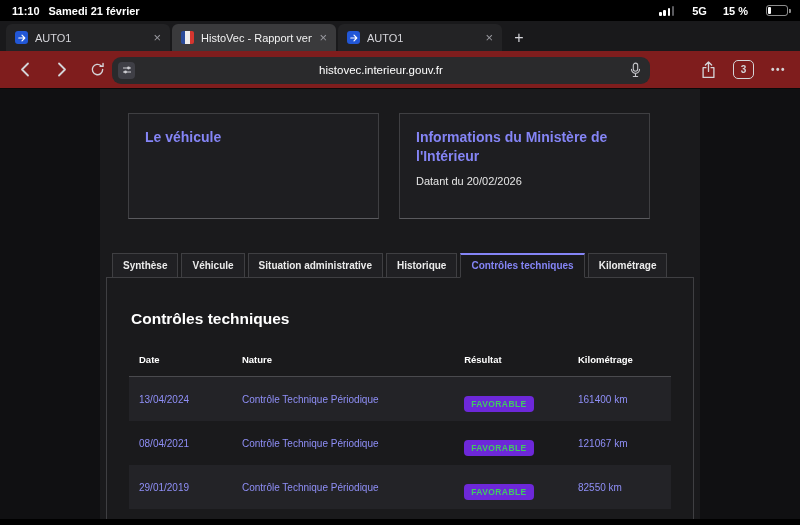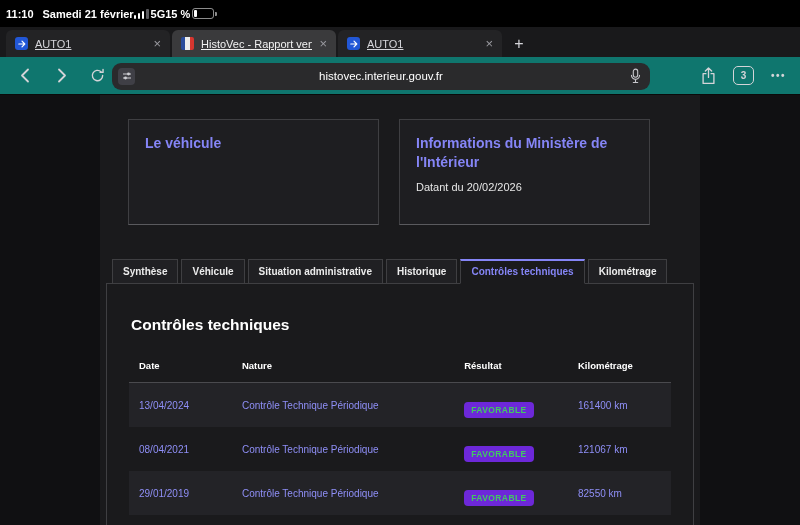--- a/index.html
+++ b/index.html
@@ -6,48 +6,48 @@
   html,body { width:800px; height:525px; }
   body {
     background:#000;
     font-family:"Liberation Sans", sans-serif;
     overflow:hidden;
     position:relative;
     color:#fff;
   }
 
   
-  .statusbar { height:27px; background:#000; display:flex; justify-content:flex-start; align-items:center; padding:0 6px; font-size:11px; }
+  .statusbar { height:21px; background:#000; display:flex; justify-content:space-between; align-items:center; padding:0 12px; font-size:11px; }
   .sb-left { display:flex; align-items:center; gap:9px; font-weight:700; }
   .sb-left .sb-date { font-weight:600; }
-  .sb-right { display:flex; align-items:center; gap:0; font-weight:600; }
+  .sb-right { display:flex; align-items:center; gap:16px; font-weight:600; }
   .signal { display:flex; align-items:flex-end; gap:1.5px; height:10px; margin-right:2px; }
   .signal i { width:2.6px; background:#fff; border-radius:1px; display:block; }
   .signal i:nth-child(1){height:4px}
   .signal i:nth-child(2){height:6px}
   .signal i:nth-child(3){height:8px}
   .signal i:nth-child(4){height:10px; background:#5b5b5f;}
   .battery { width:22px; height:11px; border:1px solid rgba(255,255,255,.55); border-radius:3px; position:relative; margin-left:2px; }
   .battery:after { content:""; position:absolute; right:-3.5px; top:2.5px; width:2px; height:4px; background:rgba(255,255,255,.55); border-radius:0 1px 1px 0; }
   .battery i { position:absolute; left:1px; top:1px; bottom:1px; width:3px; background:#fff; border-radius:1px; display:block; }
 
   
   .tabstrip { height:30px; background:#19191b; display:flex; align-items:stretch; padding:3px 6px 0; }
   .btab { width:164px; display:flex; align-items:center; gap:7px; padding:0 9px; color:#d5d5da; font-size:11px; background:#232325; border-radius:6px 6px 0 0; margin-right:2px; overflow:hidden; }
   .btab.active { background:#3a3a3c; color:#f2f2f2; }
-  .btab .label { white-space:nowrap; overflow:hidden; flex:1;text-decoration:underline; }
+  .btab .label { white-space:nowrap; overflow:hidden; flex:1; }
   .btab .x { color:#9a9aa0; font-size:13px; flex:0 0 auto; line-height:1; }
   .fav-auto { width:13px; height:13px; border-radius:3px; background:#2257d6; display:flex; align-items:center; justify-content:center; flex:0 0 auto; }
   .fav-flag { width:13px; height:13px; border-radius:2px; overflow:hidden; display:flex; flex:0 0 auto; }
   .fav-flag i { flex:1; display:block; }
   .fav-flag .b{background:#2a4b9b}.fav-flag .w{background:#ededed}.fav-flag .r{background:#d6362f}
   .newtab { width:30px; display:flex; align-items:center; justify-content:center; color:#d5d5da; font-size:16px; font-weight:400; }
 
   
-  .navbar { height:38px; background:#0f766e; position:relative; border-bottom:1px solid #0a0a0a; }
+  .navbar { height:38px; background:#7f1d1d; position:relative; border-bottom:1px solid #0a0a0a; }
   .nav-left { position:absolute; left:18px; top:0; height:100%; display:flex; align-items:center; gap:21px; }
   .icon-btn { color:#d4d4d8; display:flex; align-items:center; }
   .urlfield { position:absolute; left:112px; right:150px; top:5.5px; height:27px; background:#2a2a2c; border-radius:9px; display:flex; align-items:center; justify-content:center; font-size:11.5px; color:#fff; }
   .url-left { position:absolute; left:6px; top:5px; width:17px; height:17px; border-radius:4px; background:#3f3f46; display:flex; align-items:center; justify-content:center; }
   .mic { position:absolute; right:9px; top:5px; color:#c7c7cc; display:flex; }
   .nav-right { position:absolute; right:14px; top:0; height:100%; display:flex; align-items:center; gap:17px; }
   .tabcount { width:21px; height:19px; border:1.6px solid #d4d4d8; border-radius:5px; display:flex; align-items:center; justify-content:center; font-size:10px; font-weight:700; color:#d4d4d8; }
   .dots { color:#d4d4d8; font-size:10px; letter-spacing:1.5px; font-weight:700; }
 
   

